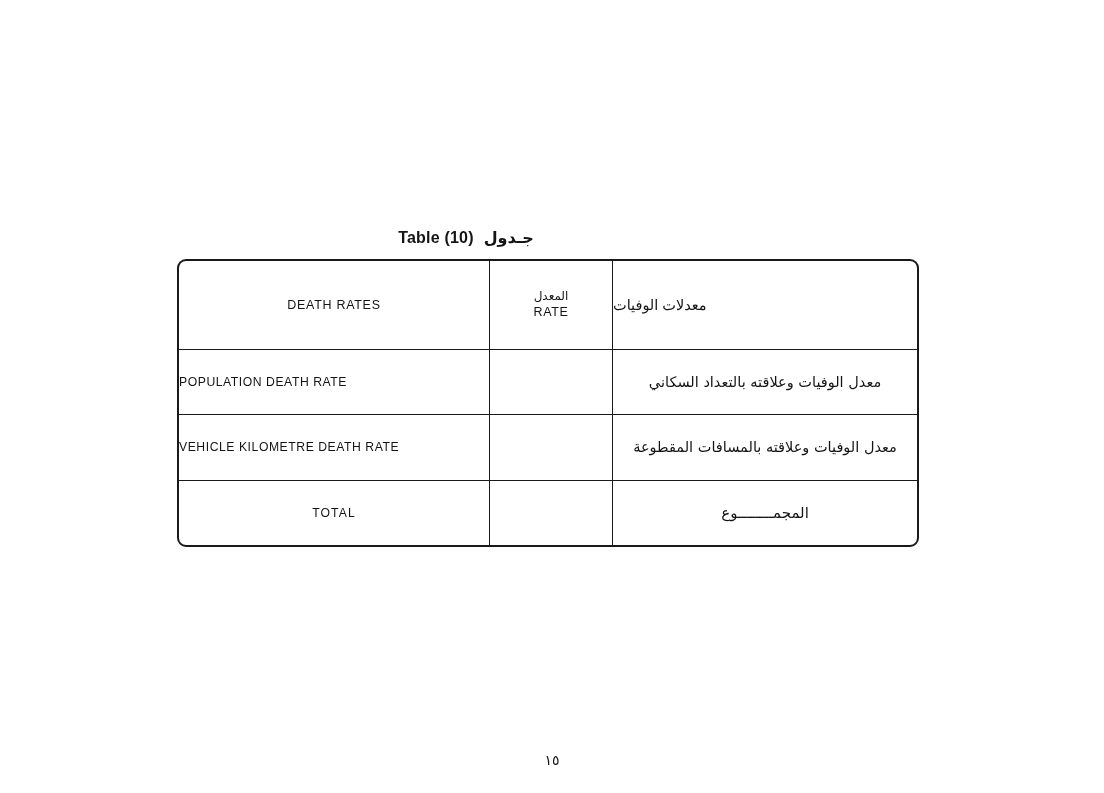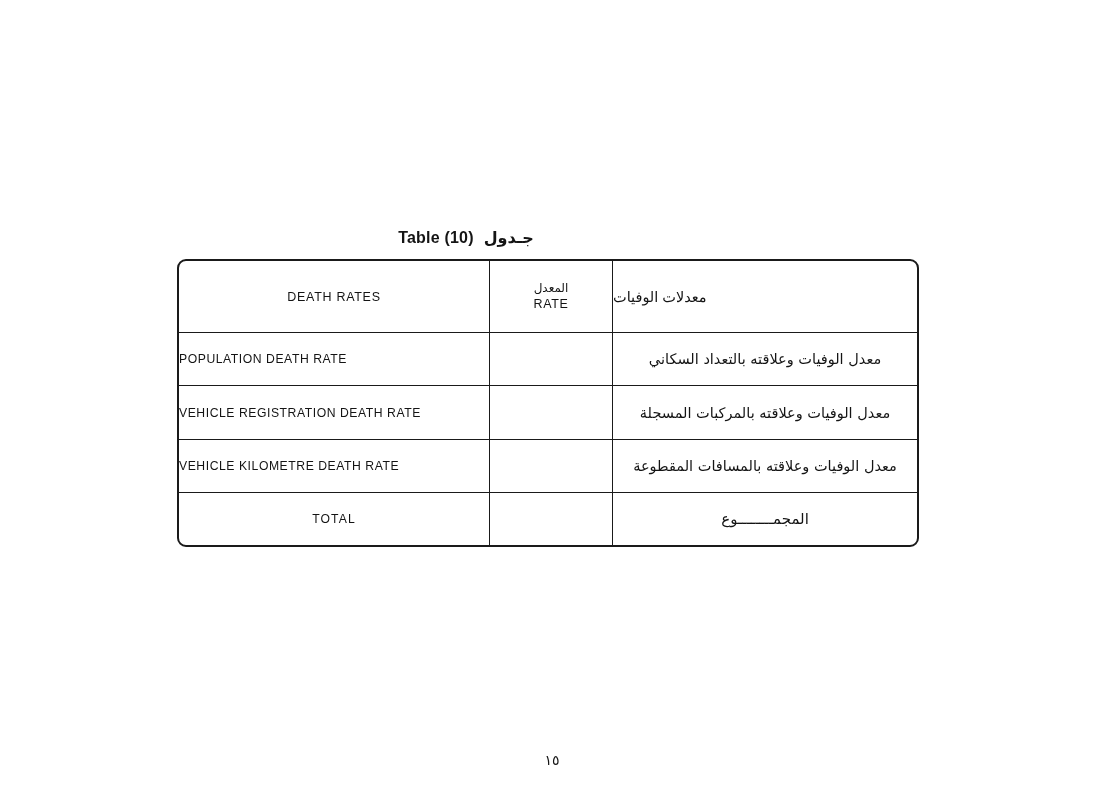--- a/index.html
+++ b/index.html
@@ -186,25 +186,20 @@
           </td>
           <td class="head-ar">معدلات الوفيات</td>
         </tr>
 
         <tr class="data-row">
           <td class="cell-en">POPULATION DEATH RATE</td>
           <td class="cell-rate"></td>
           <td class="cell-ar">معدل الوفيات وعلاقته بالتعداد السكاني</td>
         </tr>
 
-        <tr class="data-row">
-          <td class="cell-en">VEHICLE REGISTRATION DEATH RATE</td>
-          <td class="cell-rate"></td>
-          <td class="cell-ar">معدل الوفيات وعلاقته بالمركبات المسجلة</td>
-        </tr>
 
         <tr class="data-row">
           <td class="cell-en">VEHICLE KILOMETRE DEATH RATE</td>
           <td class="cell-rate"></td>
           <td class="cell-ar">معدل الوفيات وعلاقته بالمسافات المقطوعة</td>
         </tr>
 
         <tr class="data-row">
           <td class="cell-en center">TOTAL</td>
           <td class="cell-rate"></td>

